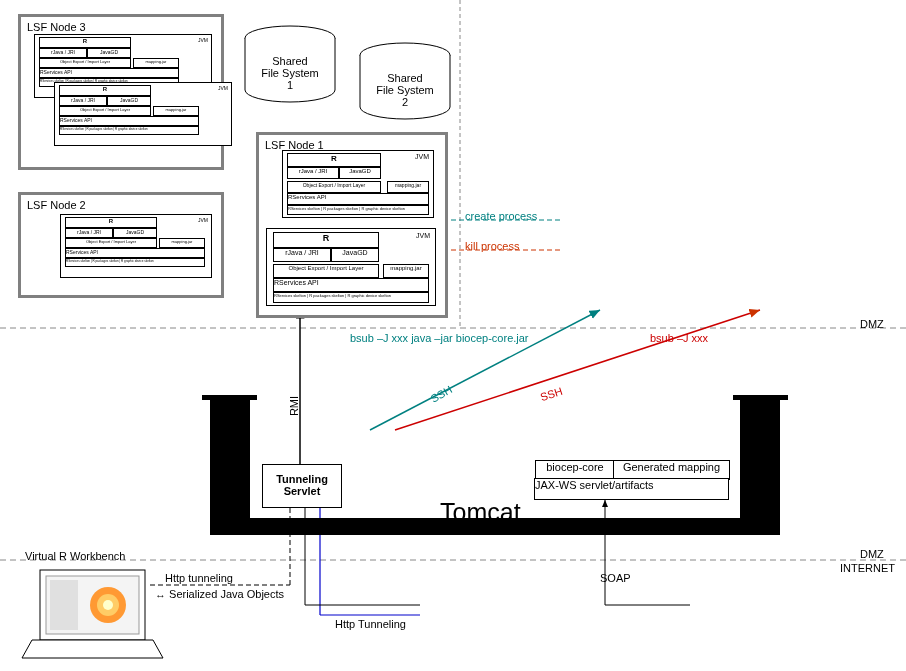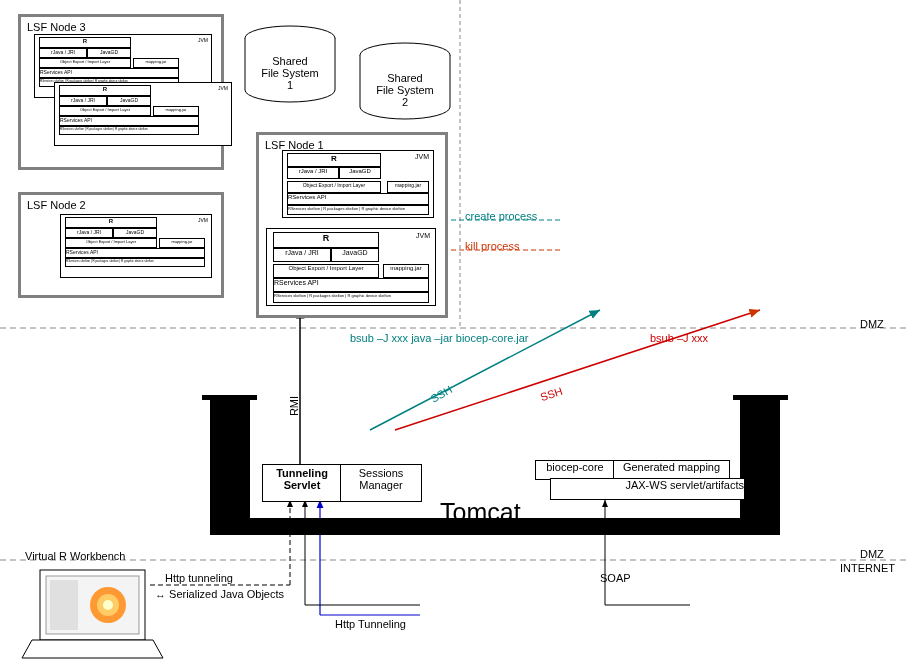--- a/index.html
+++ b/index.html
@@ -141,25 +141,24 @@
 <div class="label" style="left:650px;top:332px;color:#cc0000">bsub –J xxx</div>
 
 
 <div style="position:absolute;left:210px;top:400px;width:40px;height:135px;background:#000"></div>
 <div style="position:absolute;left:210px;top:518px;width:570px;height:17px;background:#000"></div>
 <div style="position:absolute;left:740px;top:400px;width:40px;height:135px;background:#000"></div>
 
 <div style="position:absolute;left:202px;top:395px;width:55px;height:5px;background:#000"></div>
 <div style="position:absolute;left:733px;top:395px;width:55px;height:5px;background:#000"></div>
 
-<div class="box" style="left:262px;top:464px;width:78px;height:34px;text-align:center;font-weight:bold;padding-top:2px">Tunneling Servlet</div>
-<div class="box" style="left:340px;top:464px;width:80px;height:34px;text-align:center;padding-top:2px">Sessions Manager</div>
+<div class="box" style="left:262px;top:464px;width:78px;height:34px;text-align:center;font-weight:bold;padding-top:8px">Tunneling Servlet</div>
 <div class="box" style="left:535px;top:460px;width:78px;height:18px;text-align:center">biocep-core</div>
 <div class="box" style="left:613px;top:460px;width:115px;height:18px;text-align:center">Generated mapping</div>
-<div class="box" style="left:550px;top:478px;width:193px;height:20px;text-align:right">JAX-WS servlet/artifacts</div>
+<div class="box" style="left:534px;top:478px;width:193px;height:20px;text-align:left">JAX-WS servlet/artifacts</div>
 <div class="label" style="left:440px;top:498px;font-size:25px">Tomcat</div>
 
 <div class="label" style="left:284px;top:400px;transform:rotate(-90deg)">RMI</div>
 <div class="label" style="left:430px;top:388px;color:#008080;transform:rotate(-30deg)">SSH</div>
 <div class="label" style="left:540px;top:388px;color:#cc0000;transform:rotate(-18deg)">SSH</div>
 
 <div class="label title" style="left:25px;top:550px">Virtual R Workbench</div>
 
 <div class="label" style="left:165px;top:572px">Http tunneling</div>
 <div class="label" style="left:155px;top:588px">↔ Serialized Java Objects</div>

